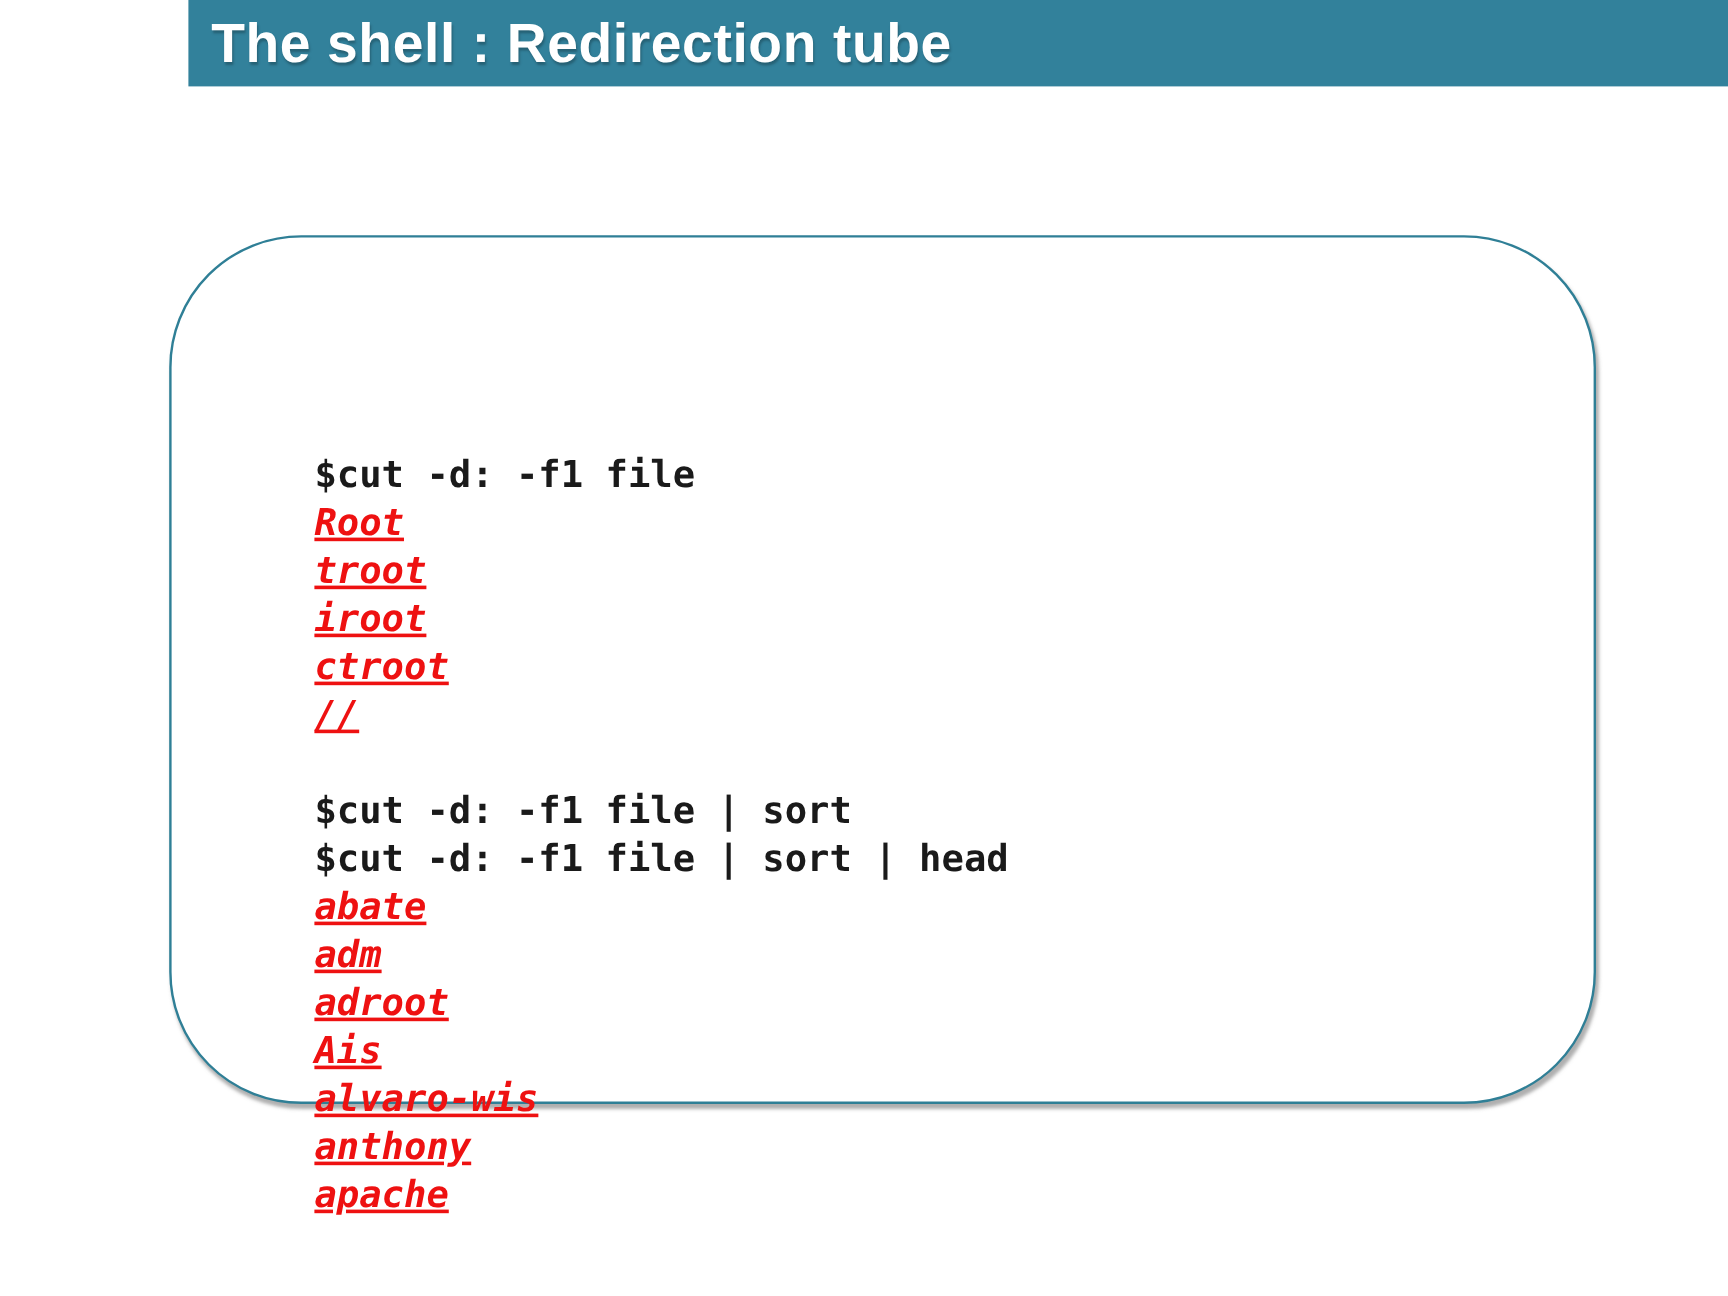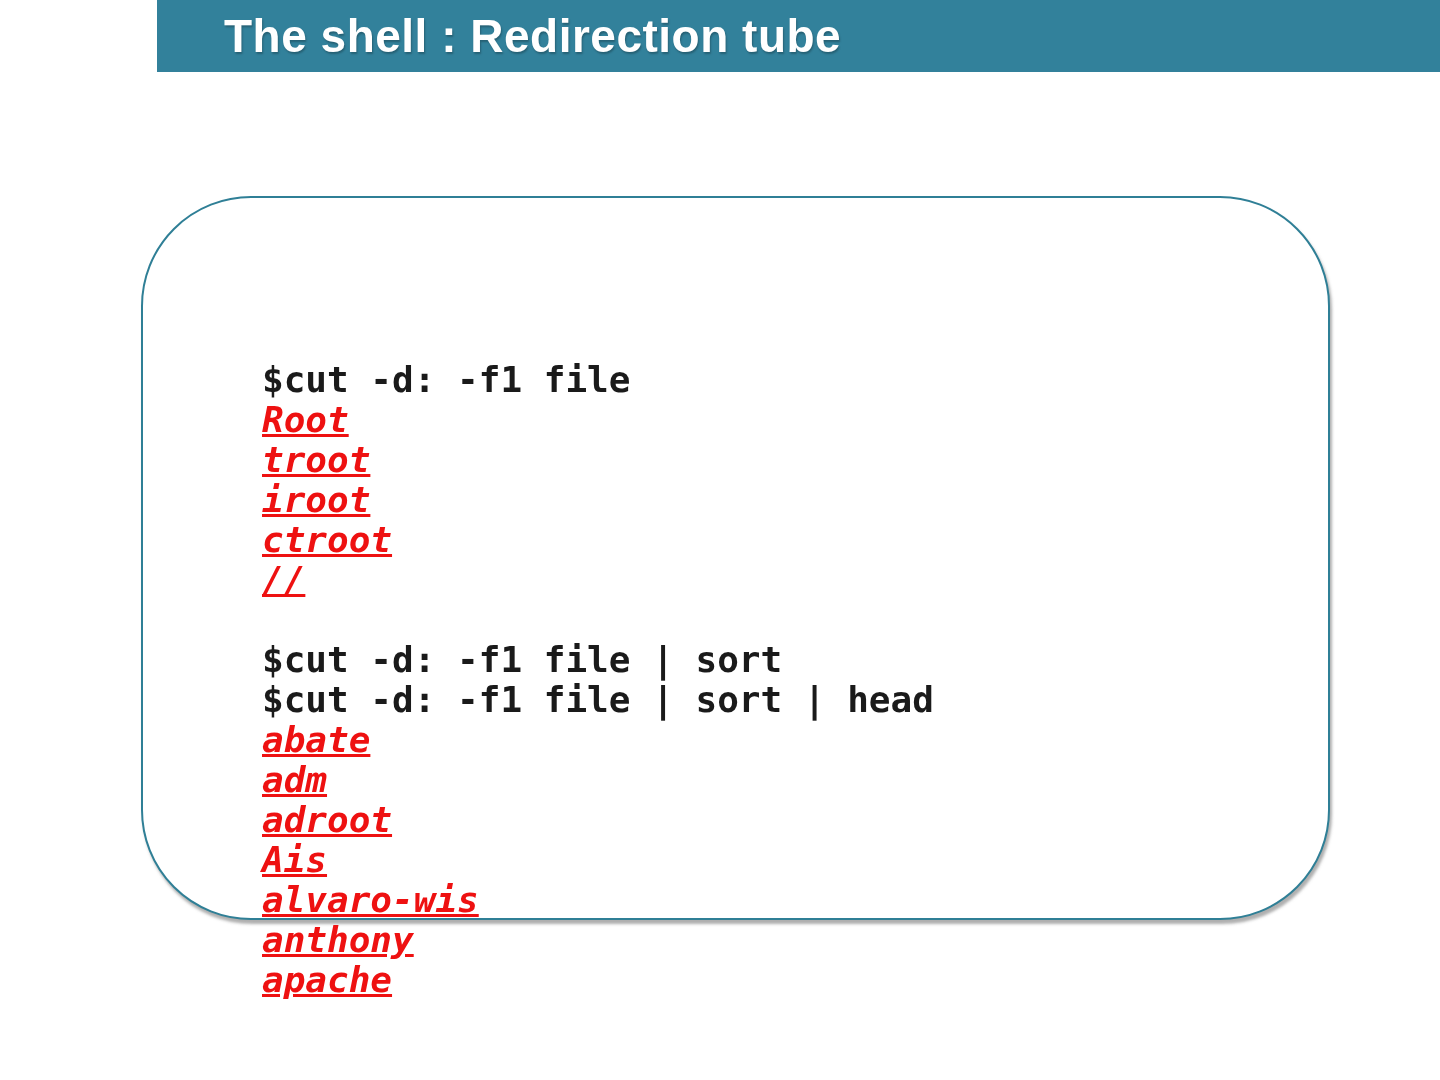--- a/index.html
+++ b/index.html
@@ -26,21 +26,20 @@
   }
   .title-bar {
     position: absolute;
     left: 157px;
     top: 0;
     width: 1283px;
     height: 72px;
     background: var(--header-bg);
     display: flex;
     align-items: center;
-    padding-left: 48px;
   }
   .title-text {
     color: var(--header-text);
     font-size: 46px;
     font-weight: bold;
     letter-spacing: 0.5px;
     padding-left: 19px;
     white-space: nowrap;
     text-shadow: 1px 2px 2px rgba(0,0,0,0.25);
   }
@@ -51,24 +50,24 @@
     width: 1189px;
     height: 724px;
     border: 2.5px solid var(--box-border);
     border-radius: 110px;
     background: #ffffff;
     box-shadow: 2px 4px 3px rgba(110,110,110,0.55);
   }
   .code-block {
     position: absolute;
     left: 262px;
-    top: 240px;
+    top: 256px;
     font-family: "DejaVu Sans Mono", monospace;
     font-weight: bold;
-    font-size: 36px;
+    font-size: 31px;
     line-height: 40px;
     white-space: pre;
   }
   .code-line { min-height: 40px; }
   .code-line.cmd { color: var(--command-text); font-style: normal; }
   .code-line.out { color: var(--output-text); font-style: italic; text-decoration: underline; }
   .code-line.blank { color: transparent; }
 </style>
 </head>
 <body>

